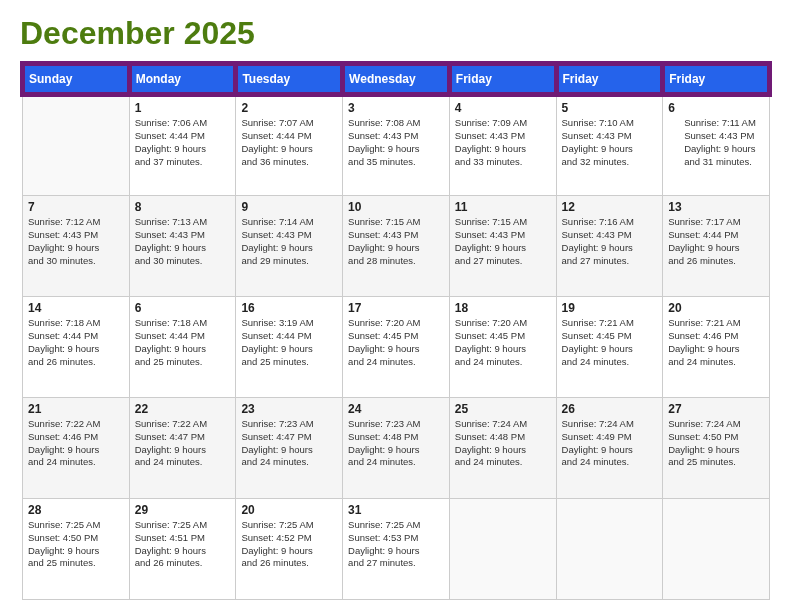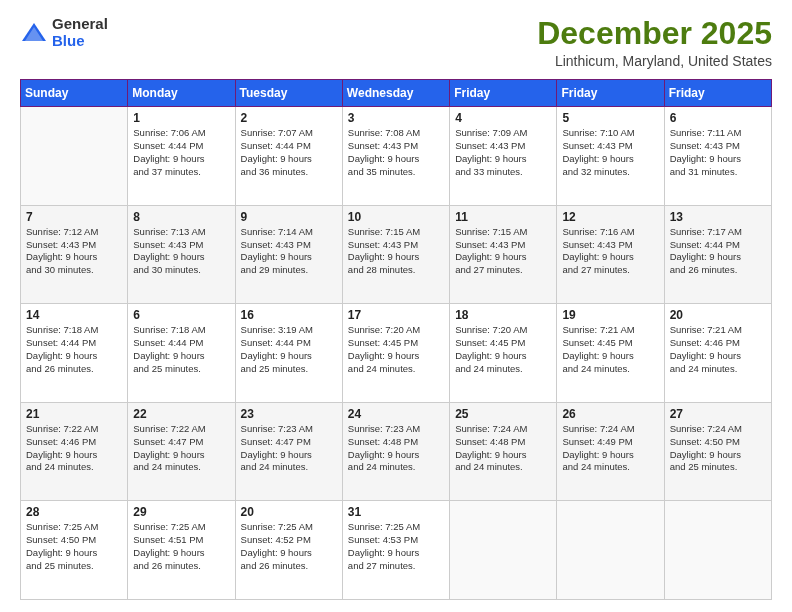--- a/index.html
+++ b/index.html
@@ -53,21 +53,21 @@
       width: 100%;
       table-layout: fixed;
     }
     .calendar th {
       background: #2563eb;
       color: #fff;
       font-size: 12px;
       font-weight: bold;
       padding: 6px 4px;
       text-align: left;
-      border: 1px solid #701a75;
+      border: 5px solid #701a75;
     }
     .calendar td {
       border: 1px solid #ccc;
       vertical-align: top;
       padding: 4px 5px;
       font-size: 10px;
       color: #333;
       height: 86px;
     }
     .day-num {
@@ -87,35 +87,22 @@
     }
     .row-shade {
       background: #f5f5f5;
     }
   </style>
 </head>
 <body>
 
 <div class="page">
   <div class="header">
-    <div class="logo">
-      <svg class="logo-icon" viewBox="0 0 28 28">
-        <polygon points="14,4 26,22 2,22" fill="#2563eb"></polygon>
-        <polygon points="14,8 23,22 5,22" fill="#fff" opacity="0.3"></polygon>
-      </svg>
-      <div>
-        <div style="font-size:15px;font-weight:bold;color:#333;line-height:1.1;">
-          <span>General</span><br>
-          <span style="color:#2563eb;">Blue</span>
-        </div>
-      </div>
-    </div>
     <div class="title-block">
       <div class="month-title">December 2025</div>
-      <div class="location">Linthicum, Maryland, United States</div>
     </div>
   </div>
 
   <table class="calendar">
     <thead>
       <tr>
       <th>Sunday</th>
           <th>Monday</th>
           <th>Tuesday</th>
           <th>Wednesday</th>
@@ -157,21 +144,21 @@
           </td>
           <td>
             <span class="day-num">5</span>
             <div class="cell-info" style="white-space: pre-line;">Sunrise: 7:10 AM
 Sunset: 4:43 PM
 Daylight: 9 hours
 and 32 minutes.</div>
           </td>
           <td>
             <span class="day-num">6</span>
-            <div class="cell-info" style="white-space: pre-line;">Sunrise: 7:11 AM
+            <div class="cell-info" style="white-space: pre-line; margin-left: 16px;">Sunrise: 7:11 AM
 Sunset: 4:43 PM
 Daylight: 9 hours
 and 31 minutes.</div>
           </td>
         </tr>
         <tr class="row-shade">
           <td>
             <span class="day-num">7</span>
             <div class="cell-info" style="white-space: pre-line;">Sunrise: 7:12 AM
 Sunset: 4:43 PM

